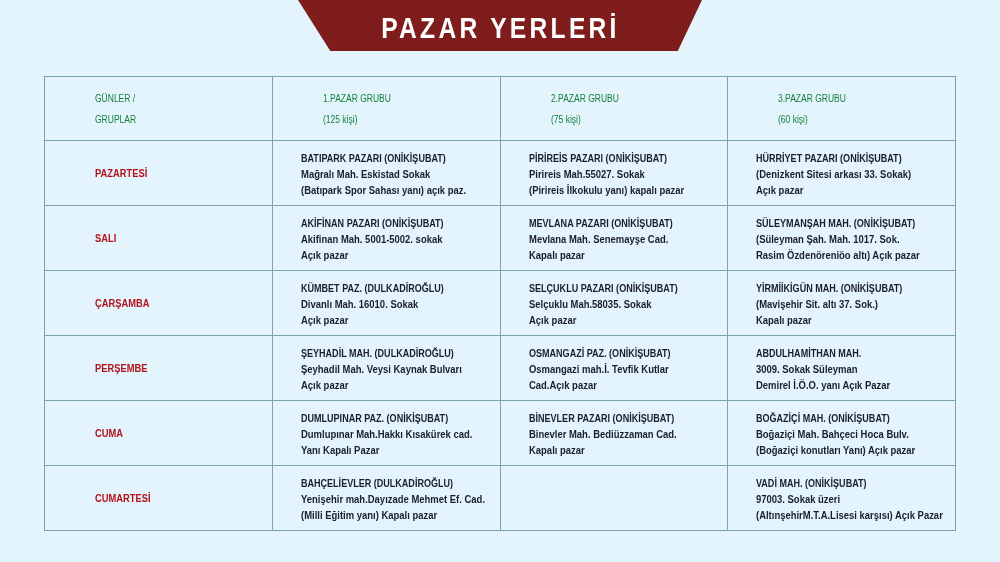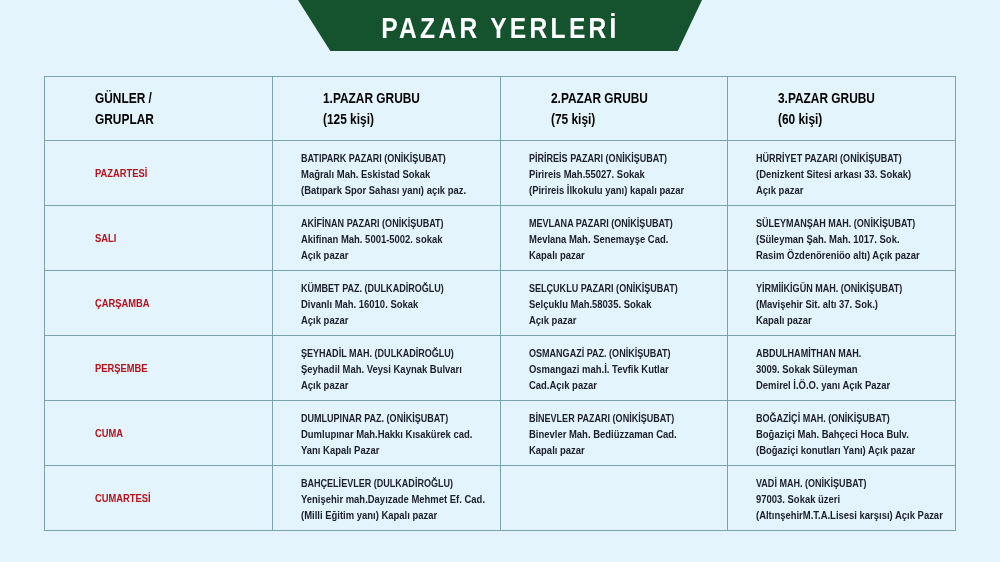--- a/index.html
+++ b/index.html
@@ -4,21 +4,21 @@
   <style>
     html, body { margin: 0; padding: 0; }
     body {
       width: 1000px; height: 562px; overflow: hidden;
       background: #e3f4fc;
       font-family: "Liberation Sans", sans-serif;
       position: relative;
     }
     .title-banner {
       position: absolute; left: 298px; top: 0; width: 404px; height: 51px;
-      background: #14532d;
+      background: #7f1d1d;
       clip-path: polygon(0 0, 100% 0, 94% 100%, 8% 100%);
       display: flex; align-items: center; justify-content: center;
     }
     .title-text {
       color: #ffffff; font-weight: bold; font-size: 30px;
       letter-spacing: 4px;
       font-family: "Liberation Sans Narrow", "Liberation Sans", sans-serif;
       transform: scaleX(0.82);
       padding-top: 4px;
     }
@@ -29,21 +29,21 @@
     table.markets td, table.markets th {
       border: 1px solid #7aa3ab;
       vertical-align: middle;
       text-align: left;
       padding: 0;
     }
     col.c0 { width: 228px; } col.c1 { width: 228px; } col.c2 { width: 227px; } col.c3 { width: 228px; }
     tr.head-row { height: 64px; }
     tr.day-row { height: 65px; }
     .head-cell {
-      color: #000000; font-weight: bold; font-size: 14px; line-height: 21px;
+      color: #15803d; font-weight: normal; font-size: 10px; line-height: 21px;
       padding-left: 50px !important;
       transform-origin: left center;
     }
     .head-cell span { display: block; transform: scaleX(0.85); transform-origin: left center; white-space: nowrap; }
     .day-cell {
       color: #b3121c; font-weight: bold; font-size: 11px;
       padding-left: 50px !important;
     }
     .day-cell span { display: inline-block; transform: scaleX(0.85); transform-origin: left center; white-space: nowrap; }
     .market-cell {

